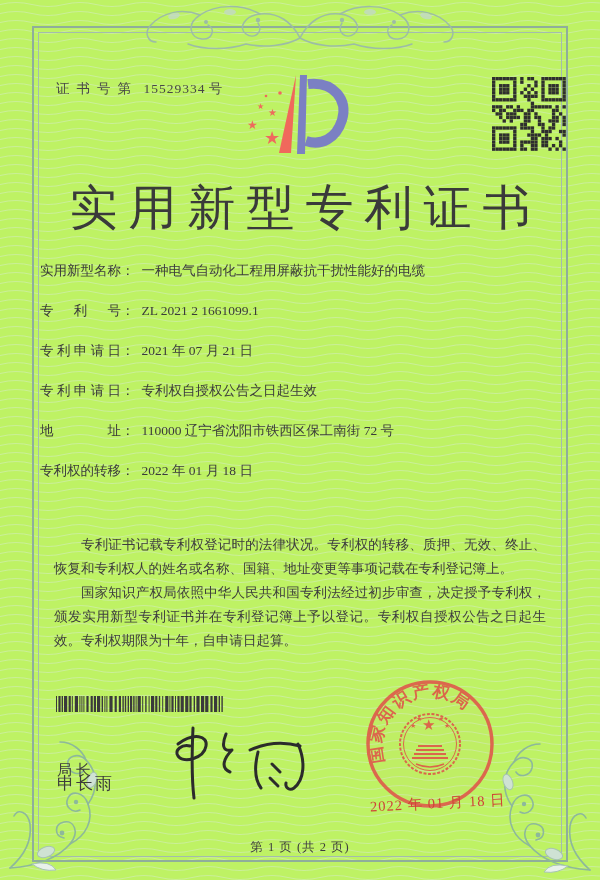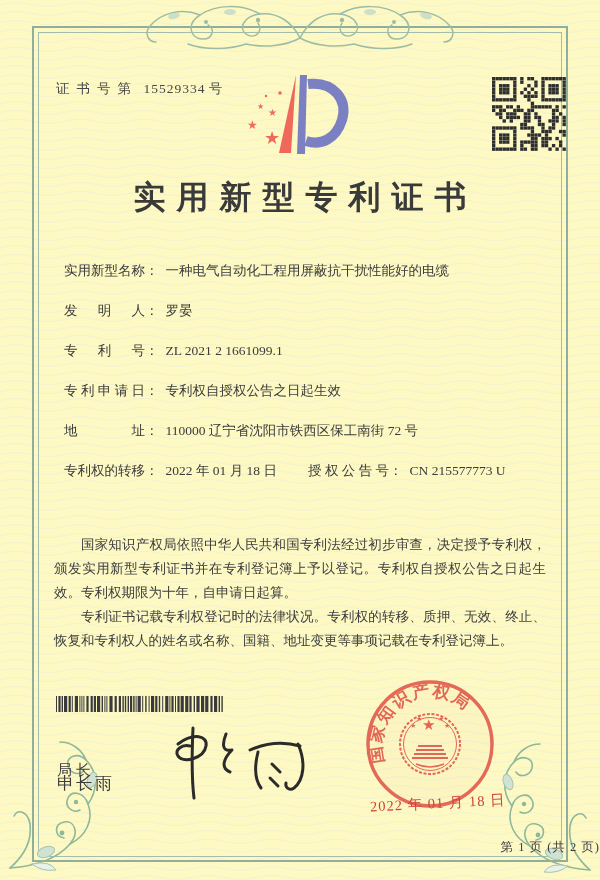--- a/index.html
+++ b/index.html
@@ -1,48 +1,48 @@
 <!DOCTYPE html>
 <html><head>
 <meta charset="utf-8">
 <style>
   html,body{margin:0;padding:0;background:#e9e9e9;}
-  .page{position:relative;width:600px;height:880px;background:#fef9c3;overflow:hidden;
+  .page{position:relative;width:600px;height:880px;background:#bef264;overflow:hidden;
         font-family:"Liberation Serif","DejaVu Serif",serif;color:#3c3c3c;}
   .bg-guilloche{position:absolute;inset:0;z-index:0;opacity:.55;}
   .frame-outer{position:absolute;left:32px;right:32px;top:26px;bottom:18px;
         border:2px solid #8fae9b;z-index:1;}
   .frame-inner{position:absolute;left:38px;right:38px;top:32px;bottom:23px;
         border:1px solid #a3bcad;z-index:1;}
   .top-flourish{position:absolute;left:140px;top:2px;width:320px;height:52px;z-index:2;}
   .corner{position:absolute;width:135px;height:140px;z-index:2;}
   .corner.bl{left:2px;bottom:4px;}
   .corner.br{right:2px;bottom:2px;transform:scaleX(-1);}
   .cert-no{position:absolute;left:56px;top:80px;z-index:3;font-size:13.5px;color:#474747;}
   .cert-no .sp{letter-spacing:7px;}
   .cert-no .num{letter-spacing:1px;margin-left:2px;}
   .logo{position:absolute;left:233px;top:70px;z-index:3;}
   .qr{position:absolute;left:492px;top:77px;z-index:3;}
   .title{position:absolute;left:0;right:0;top:176px;z-index:3;text-align:center;
-        font-size:32px;font-weight:700;letter-spacing:11px;padding-left:11px;color:#3a3a3a;}
-  .fields{position:absolute;left:64px;top:262px;width:490px;z-index:3;font-size:13.5px;color:#3b3b3b;}
+        font-size:48px;font-weight:400;letter-spacing:11px;padding-left:11px;color:#3a3a3a;}
+  .fields{position:absolute;left:40px;top:262px;width:490px;z-index:3;font-size:13.5px;color:#3b3b3b;}
   .frow{height:18px;margin-bottom:22px;position:relative;white-space:nowrap;}
   .flabel{display:inline-block;width:81px;text-align:justify;text-align-last:justify;}
   .colon{margin-right:7px;}
   .grant2{position:absolute;left:244px;top:0;}
   .paras{position:absolute;left:54px;width:492px;top:533px;z-index:3;}
   .paras p{margin:0;font-size:13.5px;line-height:1.78;text-indent:2em;text-align:justify;color:#3d3d3d;}
   .barcode{position:absolute;left:56px;top:696px;z-index:3;}
   .signer-title{position:absolute;left:57px;top:745px;z-index:3;font-size:15px;letter-spacing:4px;margin-top:16px;}
   .signer-name{position:absolute;left:57px;top:772px;z-index:3;font-size:17px;letter-spacing:2px;}
   .signature{position:absolute;left:160px;top:722px;z-index:3;}
   .seal{position:absolute;left:358px;top:678px;z-index:4;}
   .seal-date{position:absolute;left:370px;top:794px;z-index:4;font-size:14.5px;color:#cf4437;
         letter-spacing:1px;transform:rotate(-3deg);white-space:nowrap;}
-  .footer{position:absolute;left:0;right:0;top:839px;z-index:3;text-align:right;
+  .footer{position:absolute;left:0;right:0;top:839px;z-index:3;text-align:center;
         font-size:12.5px;color:#3d3d3d;letter-spacing:1px;}
 </style>
 </head>
 <body>
 
 <div class="page">
 
   <svg class="bg-guilloche" width="600" height="880">
     <defs>
       <pattern id="wav" width="64" height="9" patternUnits="userSpaceOnUse">
@@ -348,42 +348,39 @@
       <rect x="70.47619047619048" y="70.47619047619048" width="3.3476190476190473" height="3.3476190476190473" fill="#2e2e2e"></rect>
     </svg>
 
   <div class="title">实用新型专利证书</div>
 
   <div class="fields">
     <div class="frow">
       <span class="flabel">实用新型名称</span><span class="colon">：</span><span>一种电气自动化工程用屏蔽抗干扰性能好的电缆</span>
     </div>
     <div class="frow">
-      <span class="flabel">发明人</span><span class="colon">：</span><span>罗晏</span>
-    </div>
-    <div class="frow">
       <span class="flabel">专利号</span><span class="colon">：</span><span>ZL 2021 2 1661099.1</span>
     </div>
     <div class="frow">
+      <span class="flabel">专利申请日</span><span class="colon">：</span><span>2021 年 07 月 21 日</span>
+    </div>
+    <div class="frow">
       <span class="flabel">专利申请日</span><span class="colon">：</span><span>专利权自授权公告之日起生效</span>
     </div>
     <div class="frow">
       <span class="flabel">地址</span><span class="colon">：</span><span>110000 辽宁省沈阳市铁西区保工南街 72 号</span>
     </div>
     <div class="frow">
       <span class="flabel">专利权的转移</span><span class="colon">：</span><span>2022 年 01 月 18 日</span>
-      <span class="grant2">
-        <span class="flabel">授权公告号</span><span class="colon">：</span><span>CN 215577773 U</span>
-      </span>
     </div>
   </div>
 
   <div class="paras">
+    <p>专利证书记载专利权登记时的法律状况。专利权的转移、质押、无效、终止、恢复和专利权人的姓名或名称、国籍、地址变更等事项记载在专利登记簿上。</p>
     <p>国家知识产权局依照中华人民共和国专利法经过初步审查，决定授予专利权，颁发实用新型专利证书并在专利登记簿上予以登记。专利权自授权公告之日起生效。专利权期限为十年，自申请日起算。</p>
-    <p>专利证书记载专利权登记时的法律状况。专利权的转移、质押、无效、终止、恢复和专利权人的姓名或名称、国籍、地址变更等事项记载在专利登记簿上。</p>
   </div>
 
   <svg id="barcode-svg" class="barcode" width="170" height="16" viewBox="0 0 170 16">
       <rect x="0" y="0" width="1" height="16" fill="#3a3a3a"></rect>
       <rect x="2.4" y="0" width="2.2" height="16" fill="#3a3a3a"></rect>
       <rect x="5.6" y="0" width="1.4" height="16" fill="#3a3a3a"></rect>
       <rect x="8" y="0" width="3.2" height="16" fill="#3a3a3a"></rect>
       <rect x="12.6" y="0" width="2.2" height="16" fill="#3a3a3a"></rect>
       <rect x="15.8" y="0" width="1" height="16" fill="#3a3a3a"></rect>
       <rect x="18.8" y="0" width="3.2" height="16" fill="#3a3a3a"></rect>

